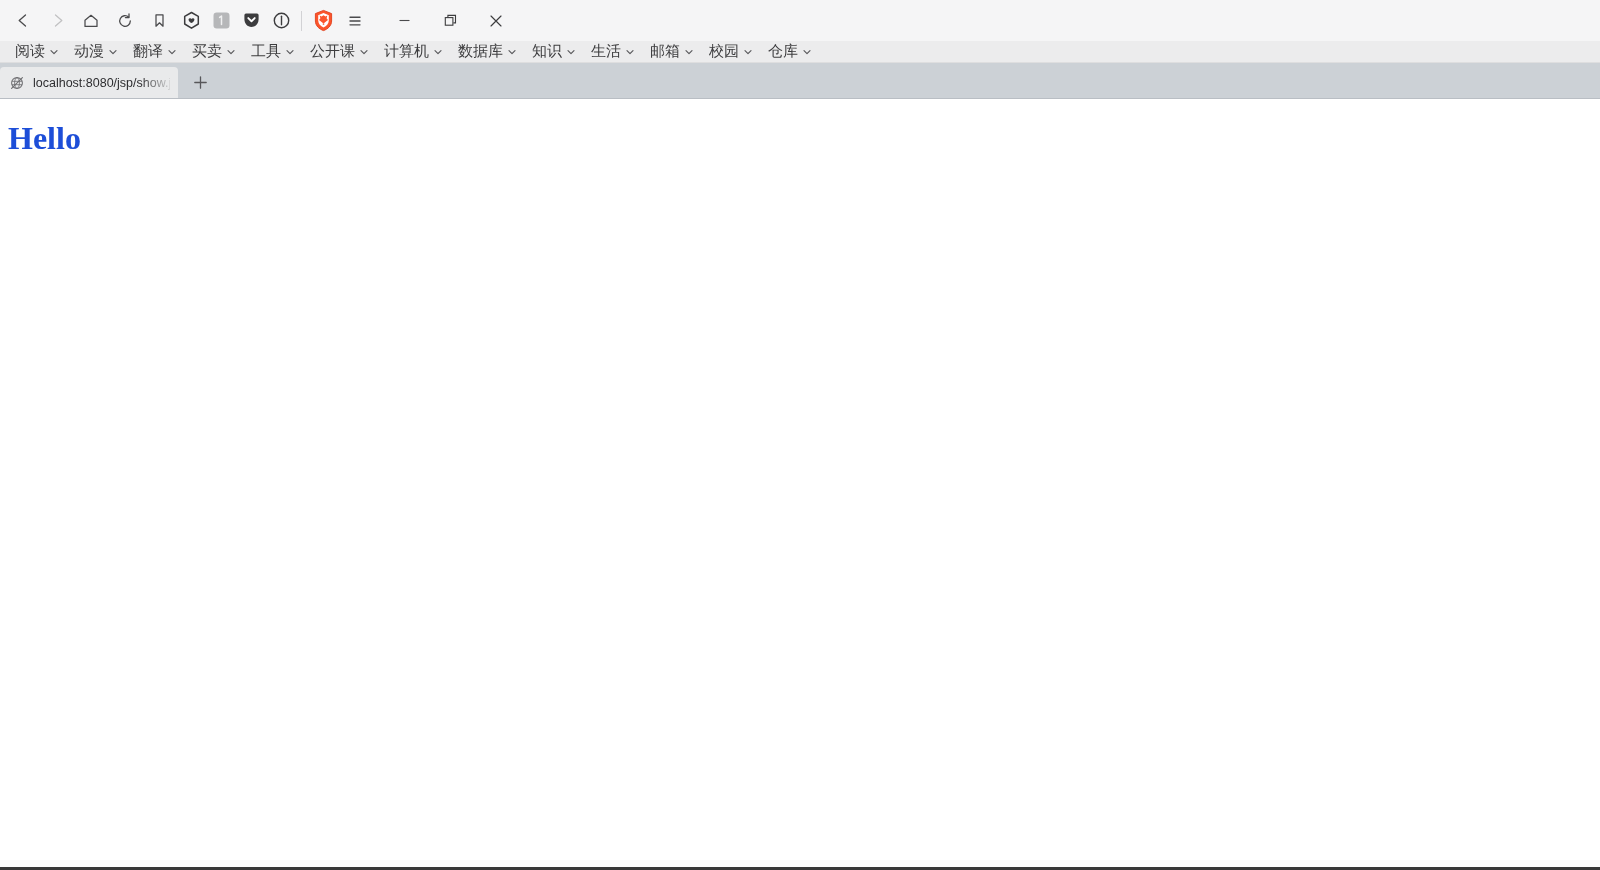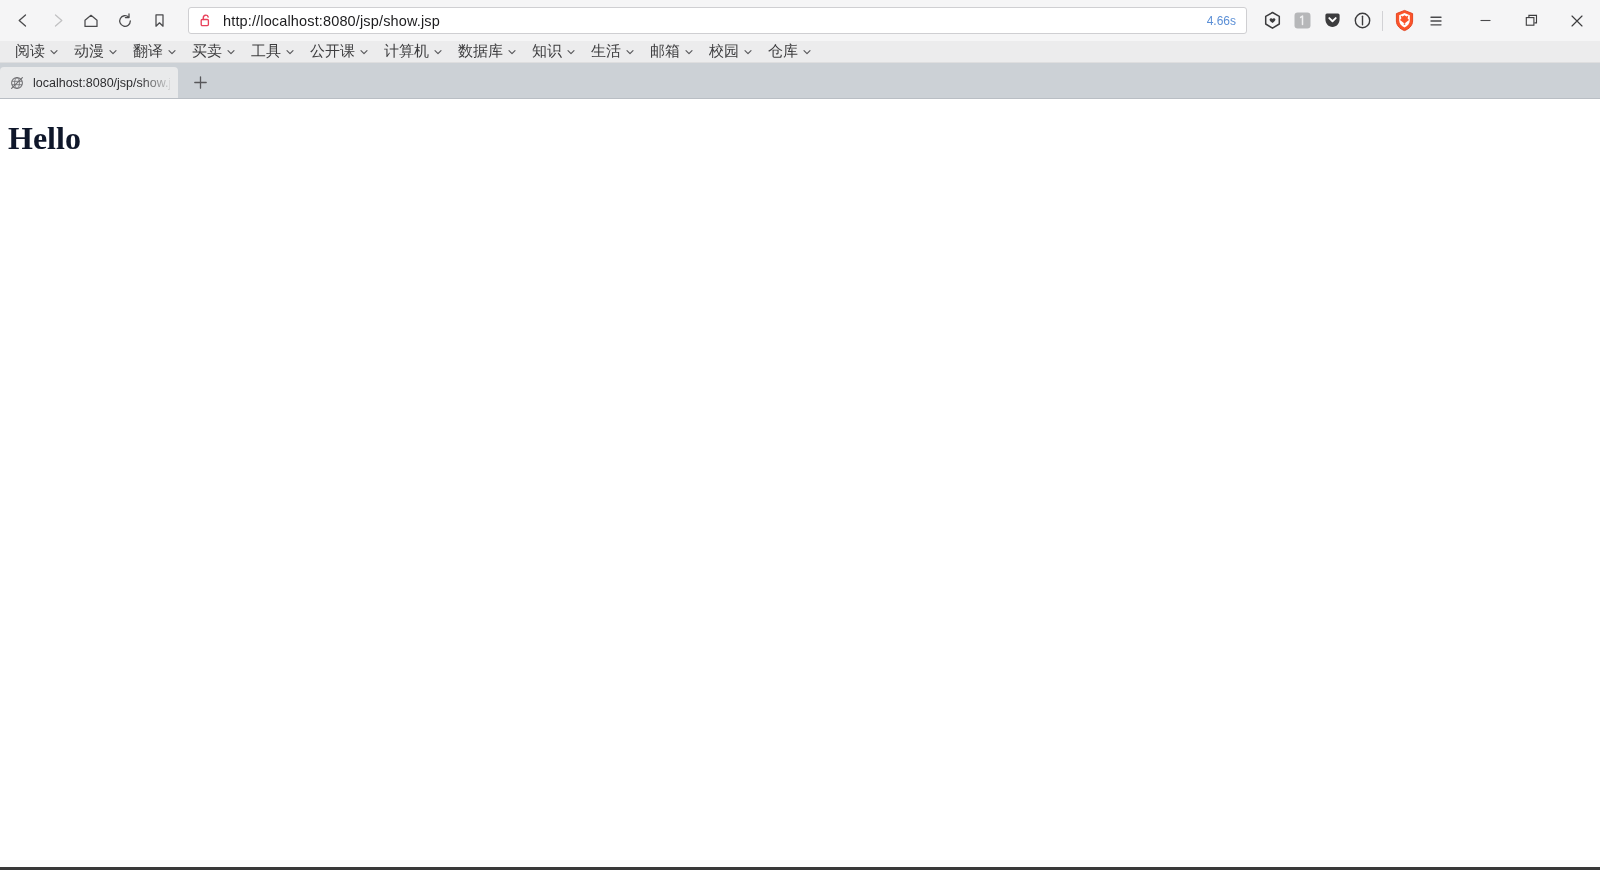--- a/index.html
+++ b/index.html
@@ -240,21 +240,21 @@
     flex: 1 1 auto;
     background: #ffffff;
     padding: 8px;
     box-sizing: border-box;
     overflow: hidden;
   }
   .page-h1 {
     font-family: "Liberation Serif", "DejaVu Serif", serif;
     font-size: 32px;
     font-weight: bold;
-    color: #0f172a;
+    color: #1d4ed8;
     margin: 14px 0 0 0;
     line-height: 1.1;
   }
 </style>
 </head>
 <body>
 
 <div id="browser-window">
 
   <div class="toolbar">
@@ -283,30 +283,20 @@
         <path d="M13.0 1.9 L13.0 5.6 L9.4 5.6" fill="none" stroke="#4a4a4c" stroke-width="1.3" stroke-linecap="round" stroke-linejoin="round"></path>
       </svg>
     </div>
 
     <div class="nav-btn" title="Bookmark this page">
       <svg width="17" height="17" viewBox="0 0 17 17">
         <path d="M5 2.8 L12 2.8 L12 14.2 L8.5 10.8 L5 14.2 Z" fill="none" stroke="#4a4a4c" stroke-width="1.25" stroke-linejoin="round"></path>
       </svg>
     </div>
 
-    <div class="urlbar">
-      <span class="lock-icon" title="Not secure">
-        <svg width="14" height="15" viewBox="0 0 14 15">
-          <path d="M4.3 6.6 L4.3 4.6 A2.5 2.5 0 0 1 9.2 4.0" fill="none" stroke="#e8415a" stroke-width="1.35" stroke-linecap="round"></path>
-          <rect x="2.2" y="6.5" width="7.2" height="6.1" rx="1.1" fill="none" stroke="#e8415a" stroke-width="1.35"></rect>
-        </svg>
-      </span>
-      <span class="url-text" title="http://localhost:8080/jsp/show.jsp">http://localhost:8080/jsp/show.jsp</span>
-      <span class="load-time">4.66s</span>
-    </div>
 
     <div class="ext-icons">
 
       <div class="ext-btn" title="Privacy Badger">
         <svg width="19" height="20" viewBox="0 0 19 20">
           <path d="M9.5 1.5 L16.3 5.3 L16.3 13.0 L9.5 17.2 L2.7 13.0 L2.7 5.3 Z" fill="none" stroke="#3c3c3e" stroke-width="1.5" stroke-linejoin="round"></path>
           <path d="M9.5 12.1 C6.3 10.0 6.0 8.2 7.3 7.4 C8.2 6.85 9.15 7.3 9.5 8.0 C9.85 7.3 10.8 6.85 11.7 7.4 C13.0 8.2 12.7 10.0 9.5 12.1 Z" fill="#3c3c3e"></path>
         </svg>
       </div>
 

